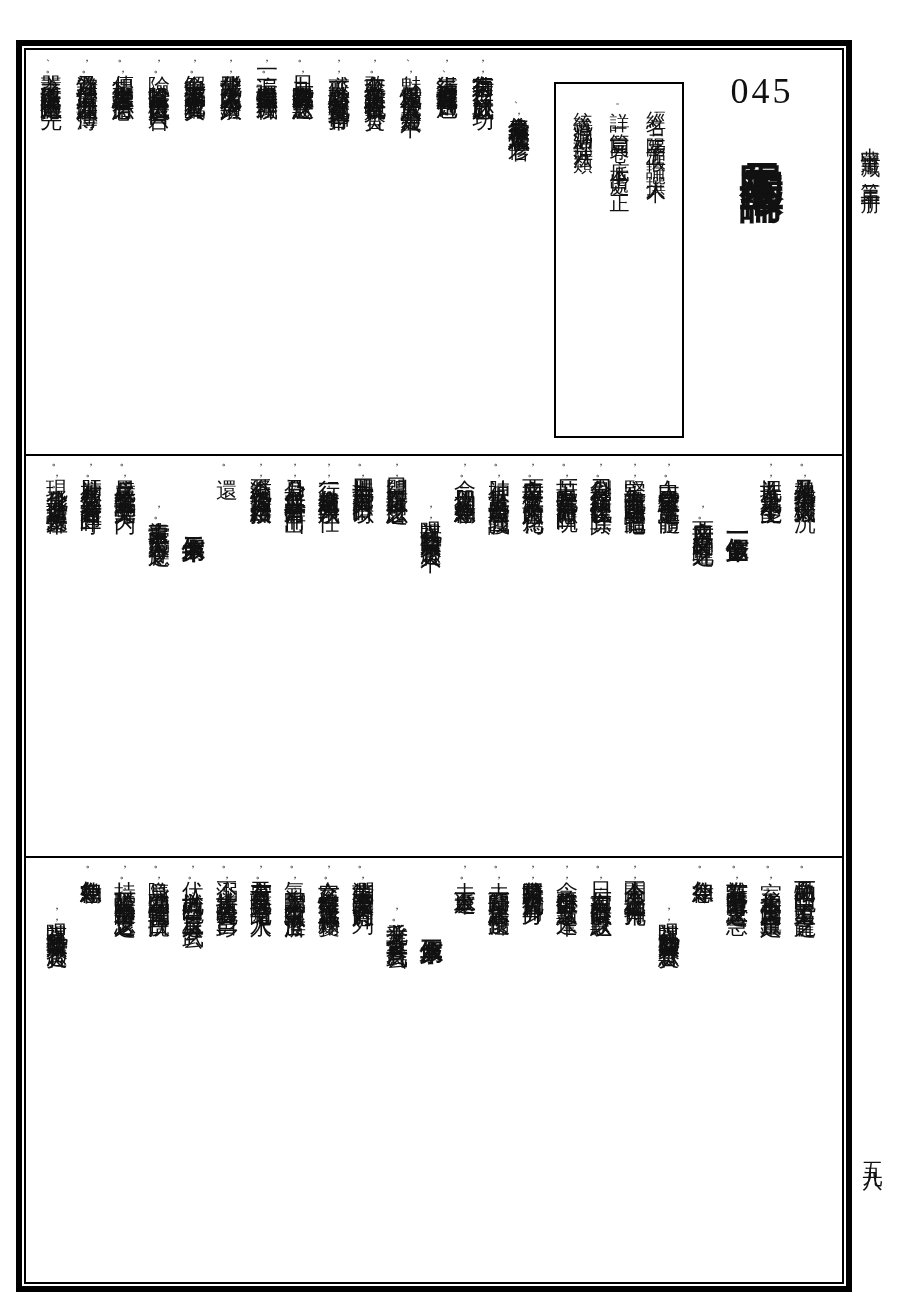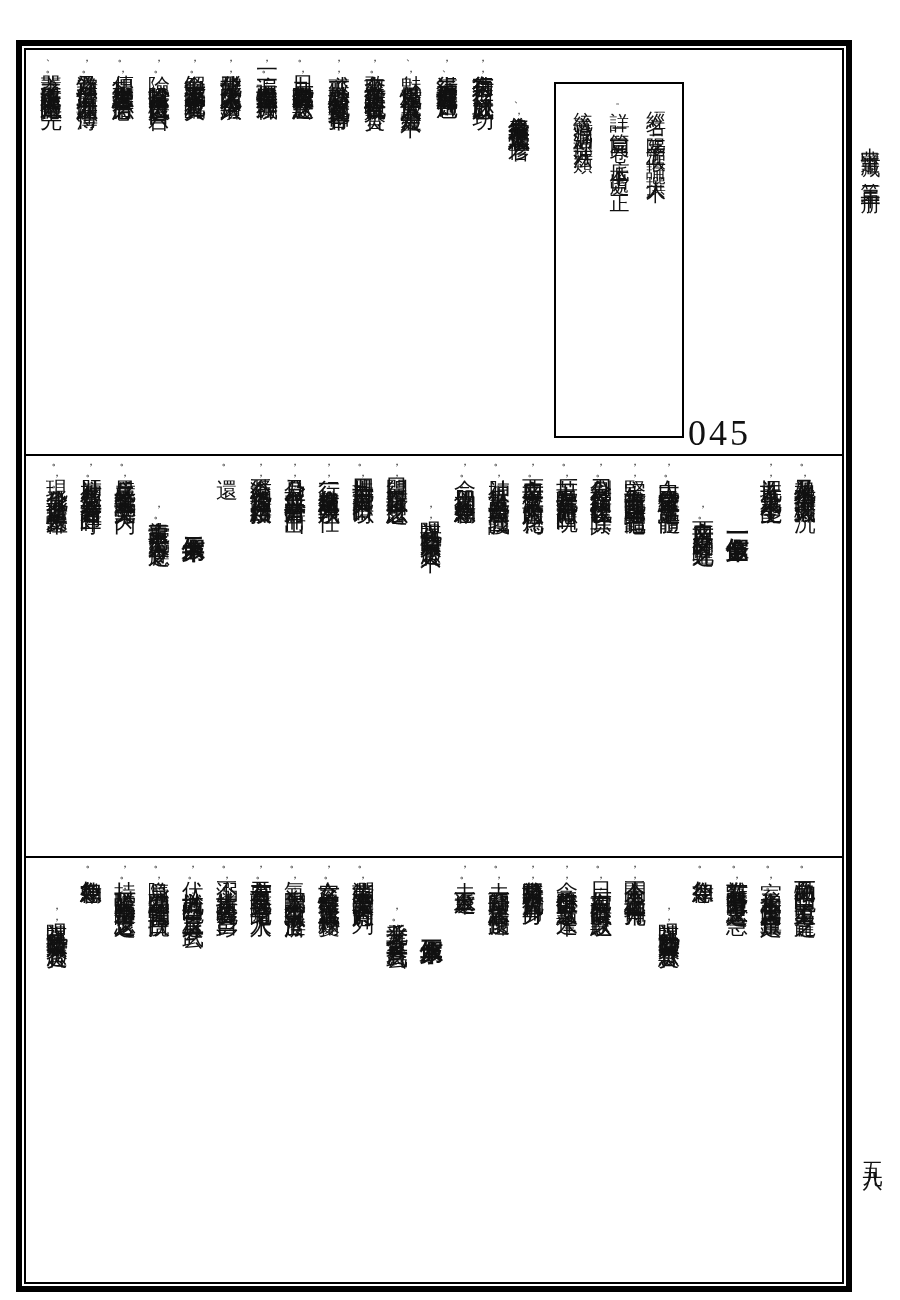--- a/index.html
+++ b/index.html
@@ -29,21 +29,21 @@
   .col {
     writing-mode:vertical-rl; text-orientation:upright;
     width:25px; font-size:22px; line-height:25px; flex:none;
   }
   .col span { display:inline; }
   .col .p { font-size:11px; line-height:13px; }
   .col.heading { font-weight:bold; padding-top:58px; font-size:23px; }
   .col.ind1 { padding-top:42px; }
   
   .title-block { width:302px; flex:none; display:flex; flex-direction:row-reverse; }
-  .title-col { width:148px; flex:none; display:flex; flex-direction:row; align-items:flex-end; padding-top:14px;gap:12px; }
+  .title-col { width:148px; flex:none; display:flex; flex-direction:column; align-items:center; padding-top:14px;gap:12px; }
   .doc-number { font-size:36px; letter-spacing:3px; font-family:"Liberation Serif","DejaVu Serif",serif; }
   .doc-title {
     writing-mode:vertical-rl; text-orientation:upright;
     font-size:44px; font-weight:bold; letter-spacing:3px; margin-top:4px;
   }
   .colophon-box {
     width:130px; height:356px; border:2px solid #000; margin-top:26px; margin-right:4px;
     display:flex; flex-direction:row-reverse; justify-content:space-evenly;
     padding:12px 2px; flex:none;
   }

